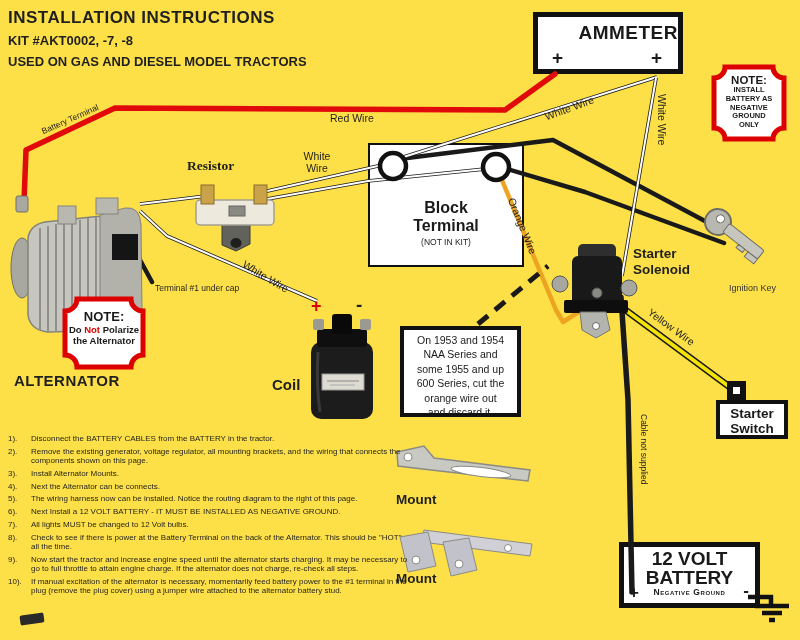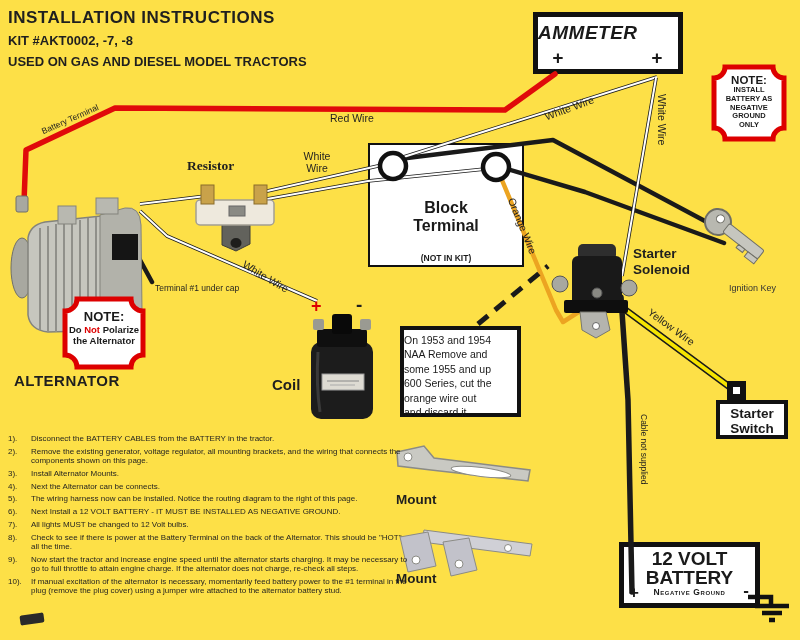--- a/index.html
+++ b/index.html
@@ -16,30 +16,30 @@
   .wc{stroke:#ffffff;stroke-width:2;fill:none;stroke-linejoin:round;}
   .yo{stroke:#1a1a1a;stroke-width:7;fill:none;stroke-linecap:round;}
   .yc{stroke:#f5e400;stroke-width:4;fill:none;stroke-linecap:round;}
   .org{stroke:#eca421;stroke-width:4.5;fill:none;stroke-linejoin:round;stroke-linecap:round;}
   .dash{stroke:#1a1a1a;stroke-width:5;fill:none;stroke-dasharray:13 9;}
   
   #title1{left:8px;top:8px;font-size:17px;letter-spacing:.5px;}
   #title2{left:8px;top:33px;font-size:13px;}
   #title3{left:8px;top:54px;font-size:13px;}
   
-  #ammeter{left:533px;top:12px;width:150px;height:62px;border:5px solid #111;text-align:left;font-style:italic;}
+  #ammeter{left:533px;top:12px;width:150px;height:62px;border:5px solid #111;text-align:right;}
   #ammeter .t{font-size:19px;font-weight:bold;margin-top:5px;letter-spacing:.5px;}
   #ammeter .pl{position:absolute;left:14px;bottom:0px;font-size:19px;font-weight:bold;}
   #ammeter .pr{position:absolute;right:16px;bottom:0px;font-size:19px;font-weight:bold;}
   
   #tblock{left:368px;top:143px;width:156px;height:124px;border:2px solid #111;text-align:center;}
   #tblock .t{font-size:16px;font-weight:bold;line-height:18px;margin-top:54px;}
-  #tblock .s{font-size:8.5px;font-weight:bold;margin-top:18px;}
-  
-  #onote{left:400px;top:326px;width:121px;height:91px;border:4px solid #111;
+  #tblock .s{font-size:8.5px;font-weight:normal;margin-top:2px;}
+  
+  #onote{left:400px;top:326px;width:121px;height:91px;border:4px solid #111;text-align:center;
          font-size:10.5px;line-height:14.4px;padding-top:3px;}
   
   #sswitch{left:716px;top:400px;width:72px;height:39px;border:4.5px solid #111;text-align:center;
            font-size:13.5px;font-weight:bold;line-height:15px;padding-top:2px;}
   #sconn{position:absolute;left:727px;top:381px;width:19px;height:19px;background:#111;z-index:3;}
   #sconn .in{position:absolute;left:6px;top:6px;width:7px;height:7px;background:#fff;}
   
   #battery{left:619px;top:542px;width:141px;height:66px;border:5px solid #111;text-align:center;}
   #battery .t{font-size:19px;font-weight:bold;line-height:19px;margin-top:2px;}
   #battery .s{font-size:8.5px;font-weight:bold;font-variant:small-caps;letter-spacing:.6px;}
@@ -97,21 +97,21 @@
   <div class="box" id="tblock">
     <div class="t">
       <div>Block</div>
       <div>Terminal</div>
     </div>
     <div class="s">(NOT IN KIT)</div>
   </div>
 
   <div class="box" id="onote">
     <div>On 1953 and 1954</div>
-    <div>NAA Remove and</div>
+    <div>NAA Series and</div>
     <div>some 1955 and up</div>
     <div>600 Series, cut the</div>
     <div>orange wire out</div>
     <div>and discard it.</div>
   </div>
 
   <div class="box" id="ammeter">
     <div class="t">AMMETER</div>
     <span class="pl">+</span>
     <span class="pr">+</span>

